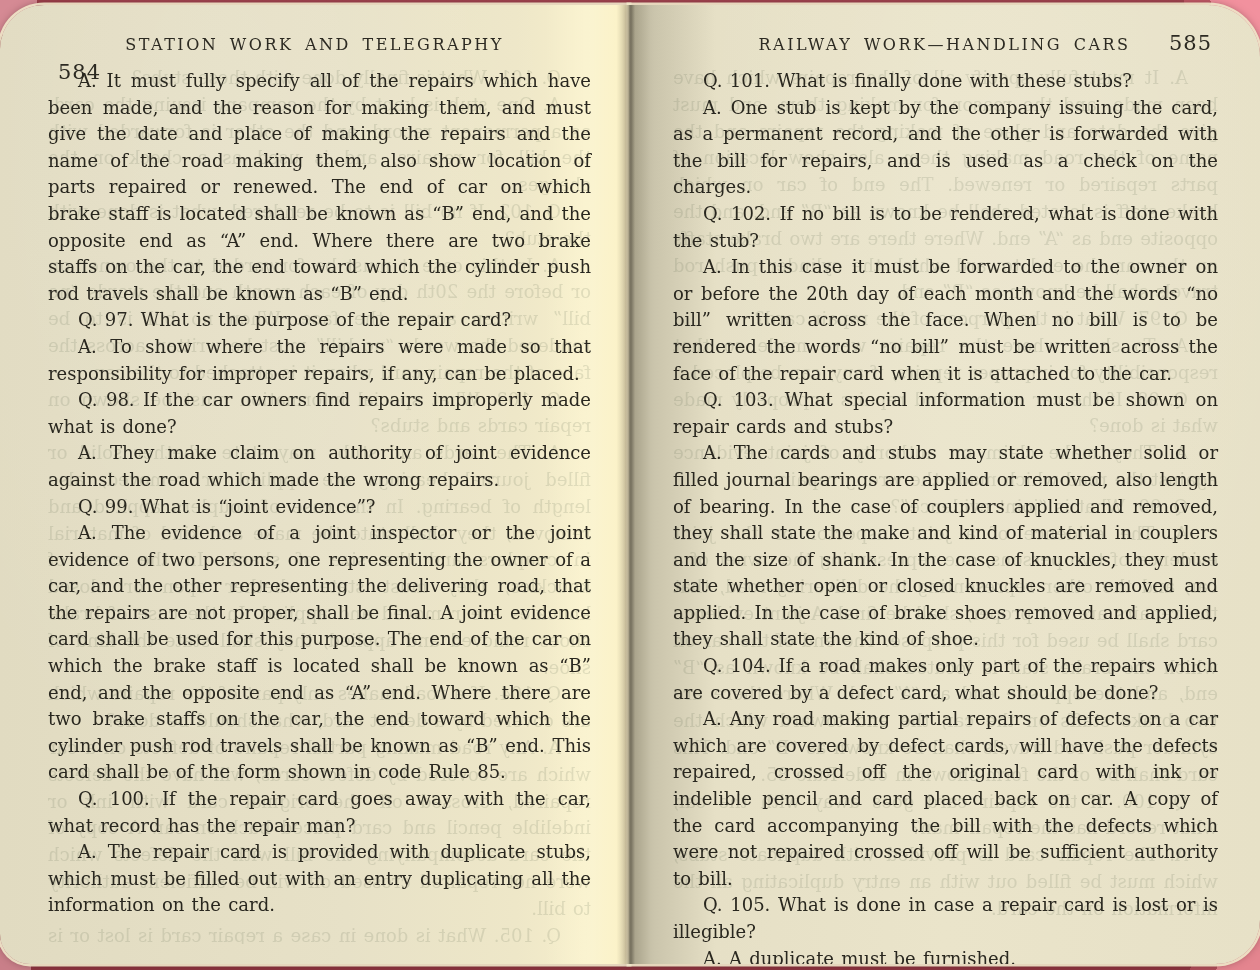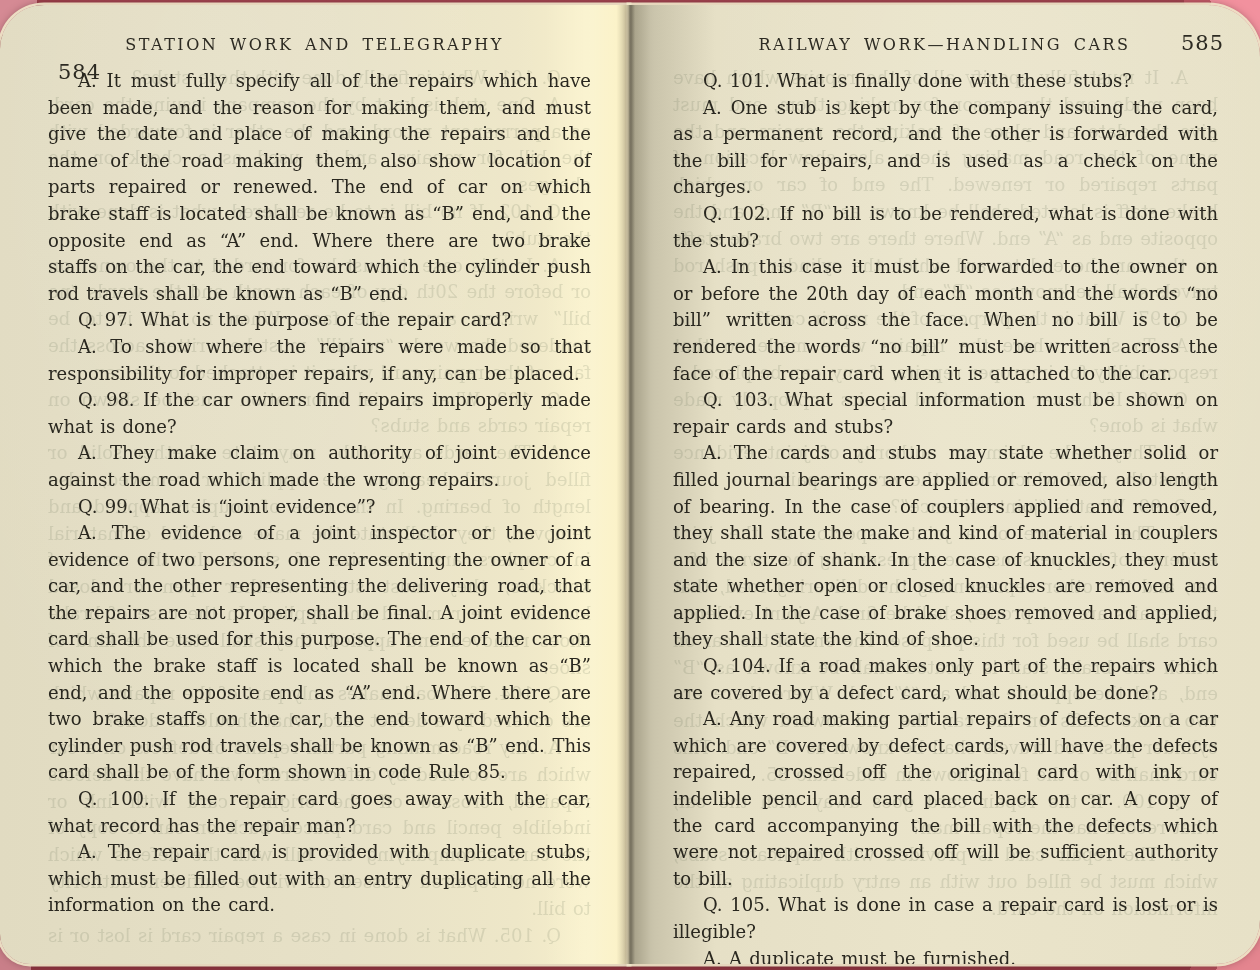--- a/index.html
+++ b/index.html
@@ -70,21 +70,21 @@
     letter-spacing: 2.5px;
     word-spacing: 4px;
     padding-top: 4px;
   }
   .running-head .pagenum {
     position: absolute; top: 0;
     font-size: 21px;
     letter-spacing: 1px;
   }
   .page-left  .running-head .pagenum { left: 58px; margin-top: 29px; }
-  .page-right .running-head .pagenum { right: 36px; }
+  .page-right .running-head .pagenum { right: 48px; }
 
   
   .text-block {
     position: relative;
     z-index: 2;
     font-size: 18px;
     line-height: 26.6px;
     color: #29271f;
     text-align: justify;
     word-spacing: 1.5px;

